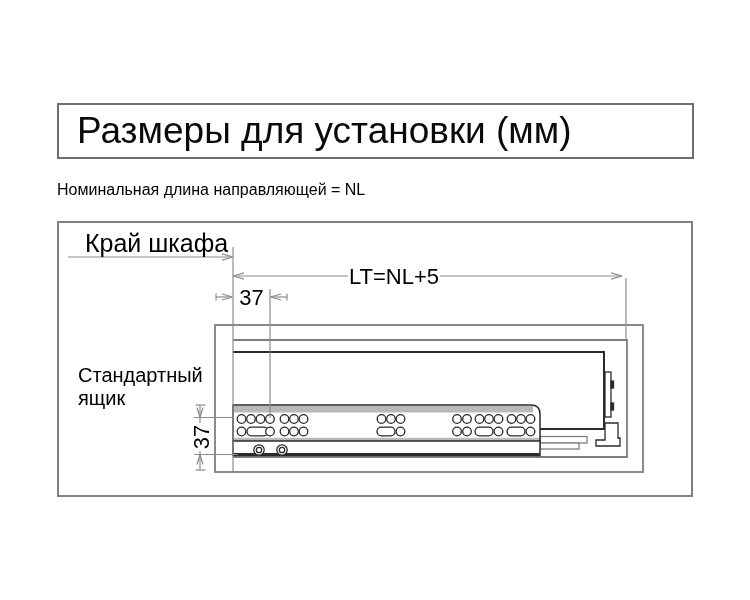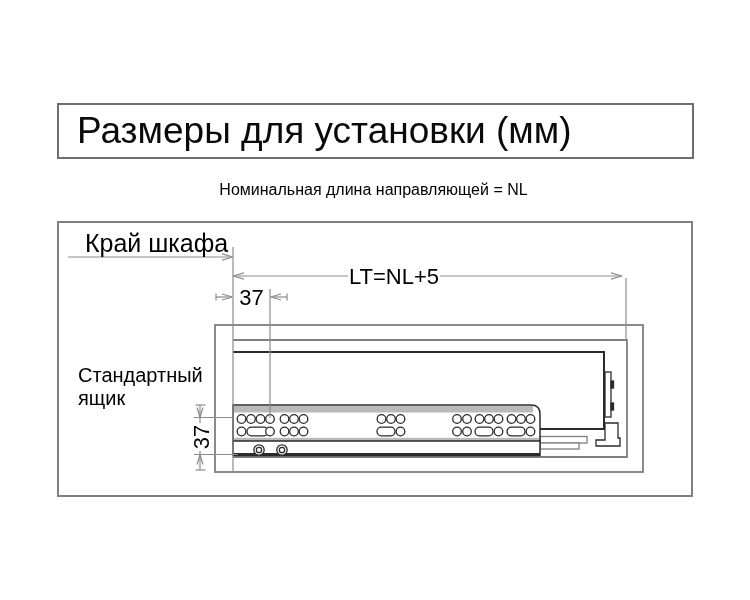--- a/index.html
+++ b/index.html
@@ -10,21 +10,21 @@
   .title-box{
     position:absolute;left:57px;top:103px;width:637px;height:56px;
     border:2px solid #6e6e6e;box-sizing:border-box;
     display:flex;align-items:center;
   }
   .title-box span{
     font-size:37px;letter-spacing:0px;padding-left:18px;white-space:nowrap;color:#0a0a0a;
   }
   .legend-row{
     position:absolute;left:57px;top:181px;width:633px;
-    display:flex;justify-content:center;
+    display:flex;justify-content:space-between;
     font-size:16px;white-space:nowrap;
   }
   .diagram-wrap{position:absolute;left:57px;top:221px;width:608px;height:276px;}
   svg{display:block;font-family:"Liberation Sans", sans-serif;}
   svg text{fill:#000;}
 </style>
 </head>
 <body>
 
 <div class="page">

